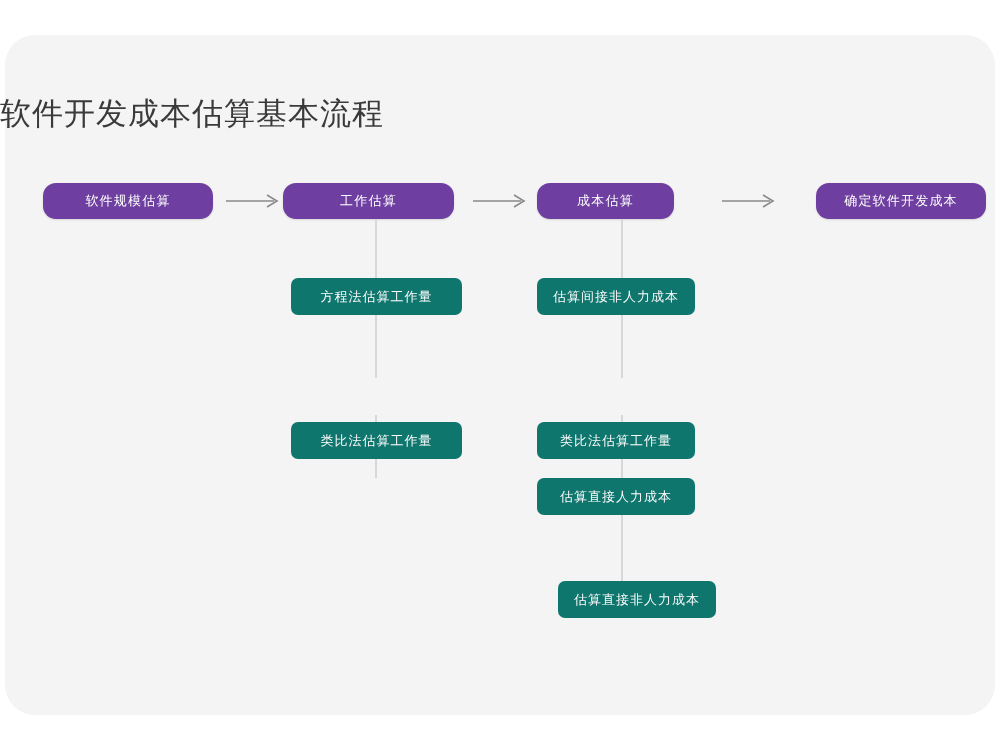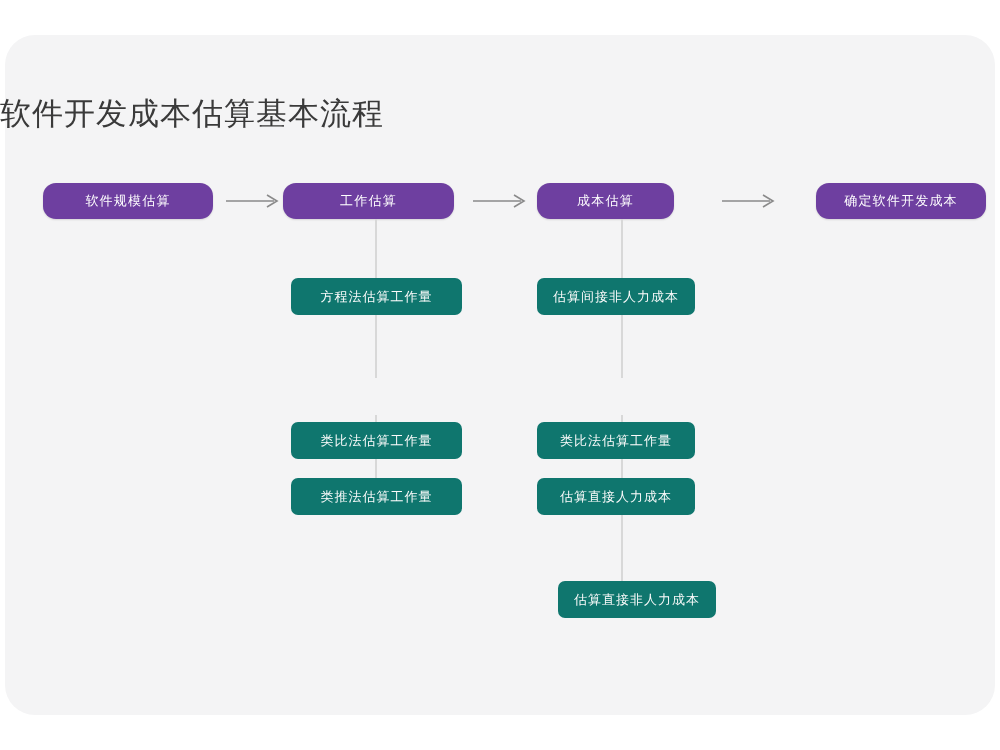--- a/index.html
+++ b/index.html
@@ -181,23 +181,20 @@
   <div class="vline vl-right vl-d"></div>
 
   <div class="node secondary sub col-left sub-r1">
     <span>方程法估算工作量</span>
   </div>
 
   <div class="node secondary sub col-left sub-r2">
     <span>类比法估算工作量</span>
   </div>
 
-  <div class="node secondary sub col-left sub-r3">
-    <span>类推法估算工作量</span>
-  </div>
 
   <div class="node secondary sub col-right sub-r1">
     <span>估算间接非人力成本</span>
   </div>
 
   <div class="node secondary sub col-right sub-r2">
     <span>类比法估算工作量</span>
   </div>
 
   <div class="node secondary sub col-right sub-r3">

